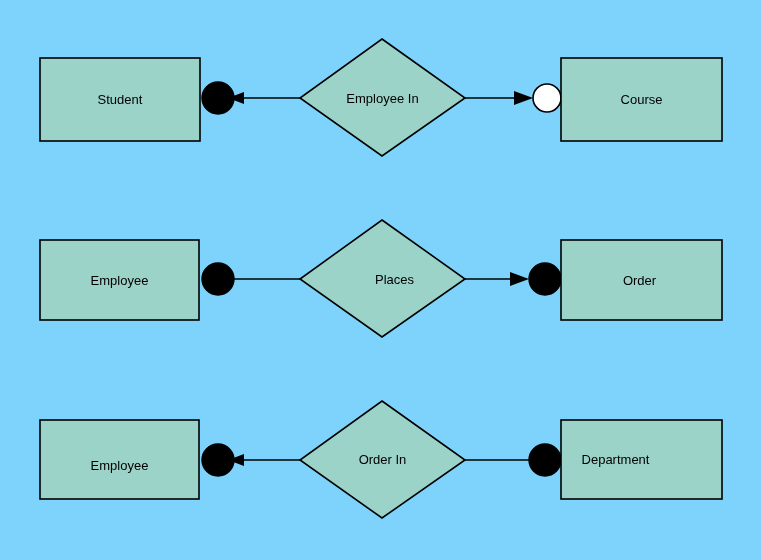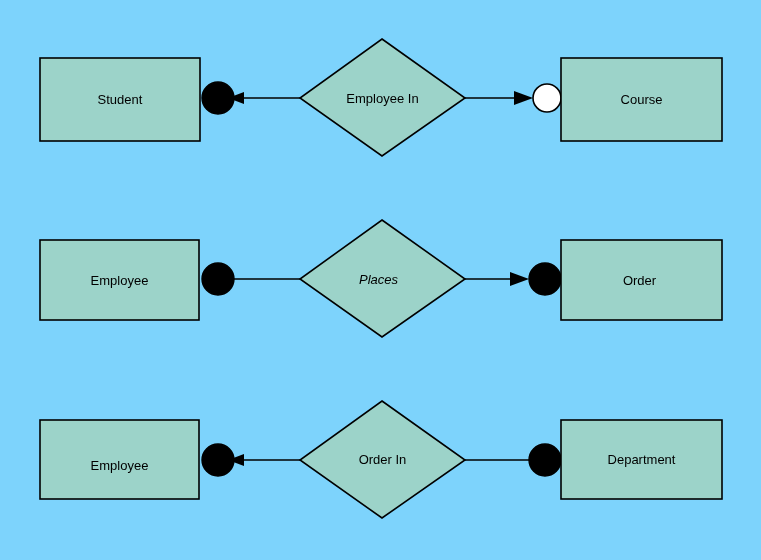--- a/index.html
+++ b/index.html
@@ -98,20 +98,20 @@
       <rect x="561" y="420" width="161" height="79" fill="#9CD3C9" stroke="#000000" stroke-width="1.6"></rect>
     </g>
 
   </svg>
 
   <div class="shape-label" style="left:40px;  top:58px;  width:160px; height:83px;">Student</div>
   <div class="shape-label" style="left:300px; top:58px;  width:165px; height:80px;">Employee In</div>
   <div class="shape-label" style="left:561px; top:58px;  width:161px; height:83px;">Course</div>
 
   <div class="shape-label" style="left:40px;  top:240px; width:159px; height:80px;">Employee</div>
-  <div class="shape-label" style="left:296px; top:240px; width:165px; height:79px;font-style:italic;">Places</div>
+  <div class="shape-label" style="left:312px; top:240px; width:165px; height:79px;">Places</div>
   <div class="shape-label" style="left:561px; top:240px; width:157px; height:80px;">Order</div>
 
   <div class="shape-label" style="left:40px;  top:420px; width:159px; height:90px;">Employee</div>
   <div class="shape-label" style="left:300px; top:420px; width:165px; height:79px;">Order In</div>
-  <div class="shape-label" style="left:561px; top:420px; width:161px; height:79px;">Department</div>
+  <div class="shape-label" style="left:535px; top:420px; width:161px; height:79px;">Department</div>
 
 </div>
 
 </body></html>

